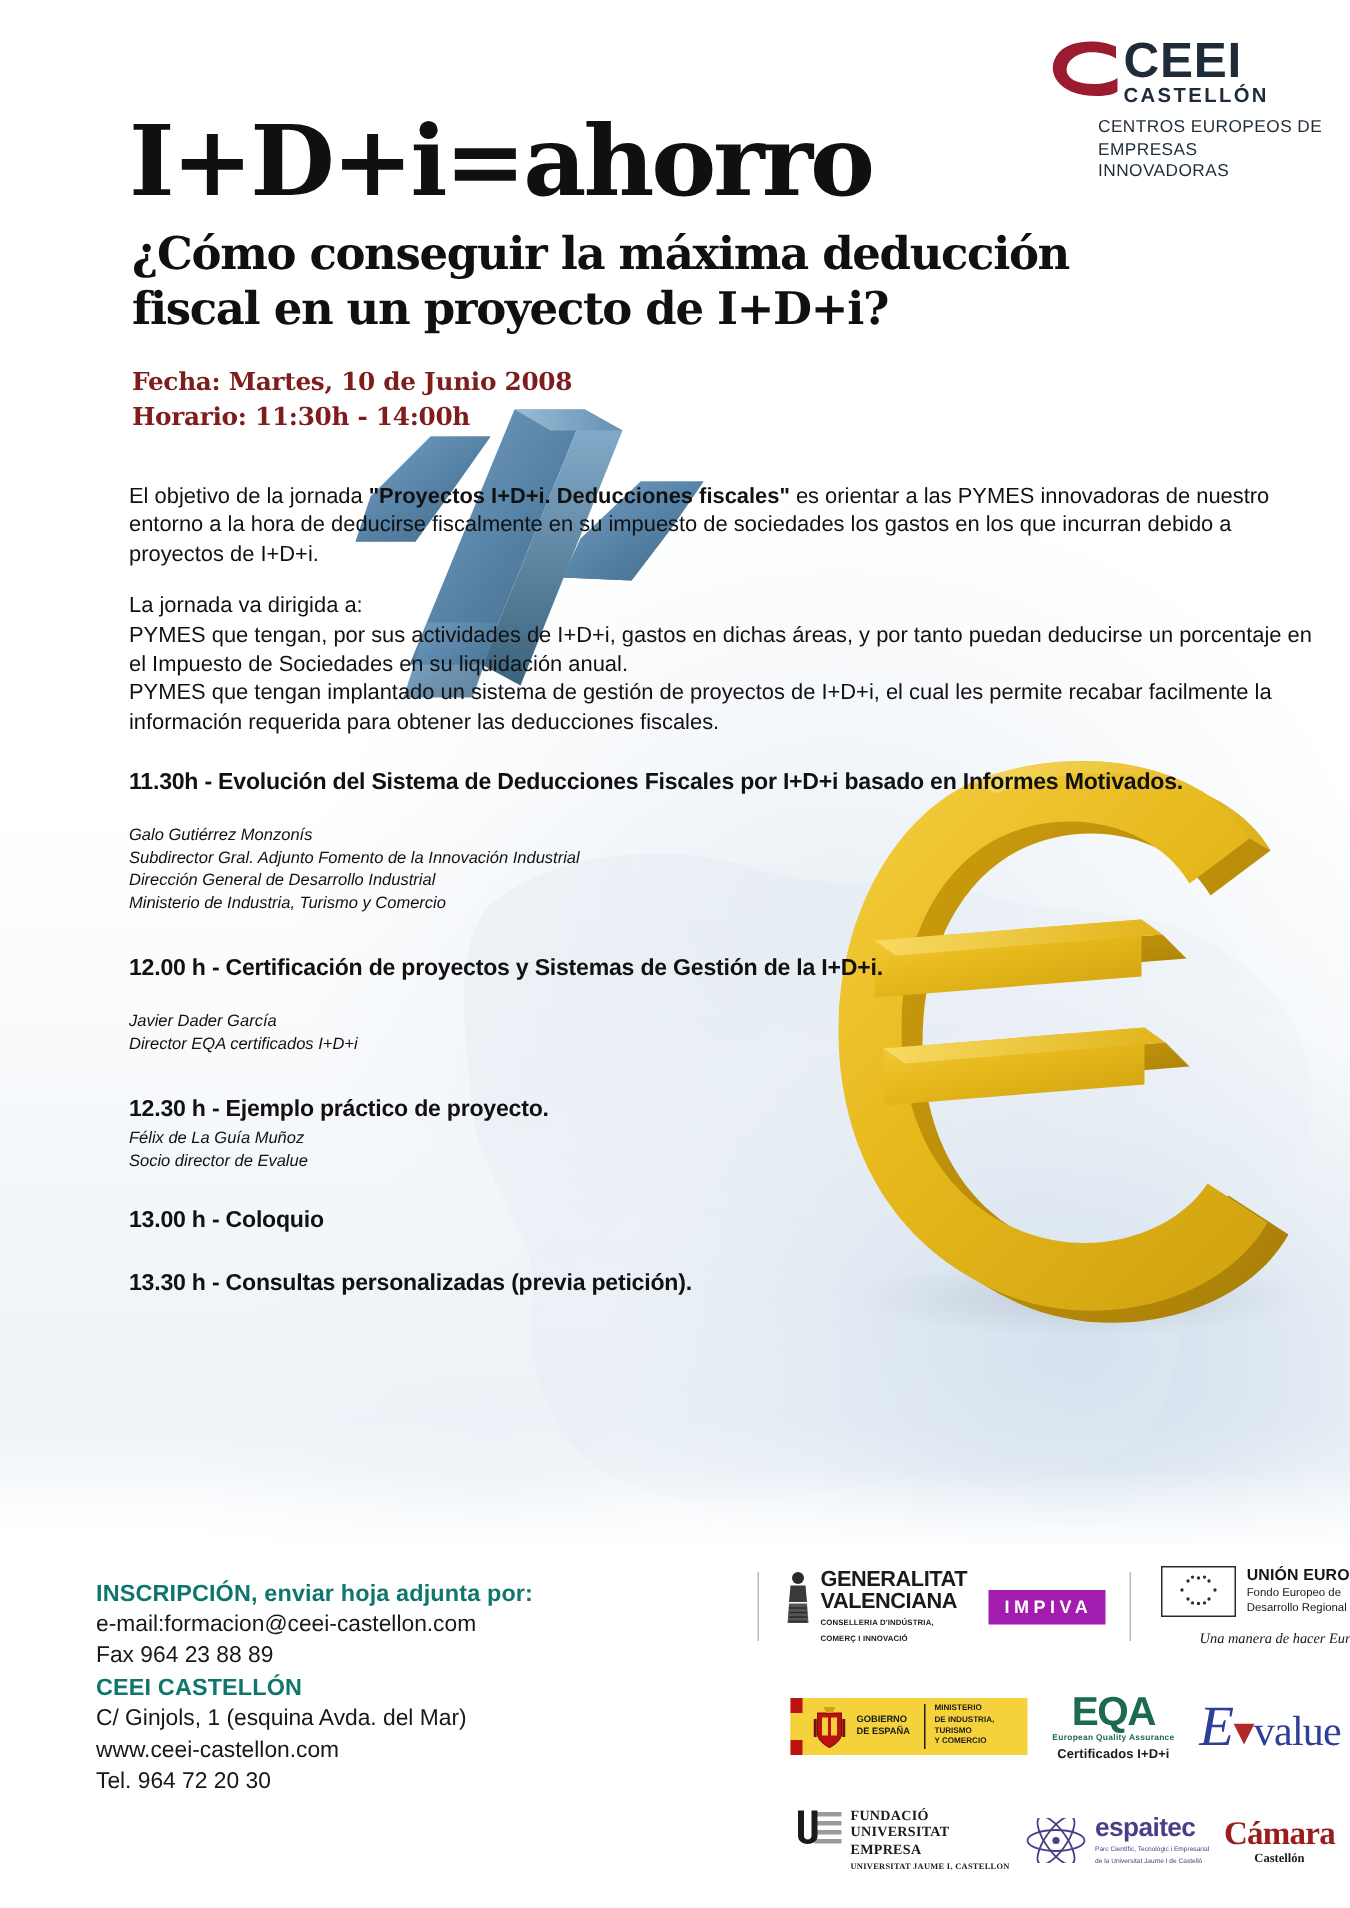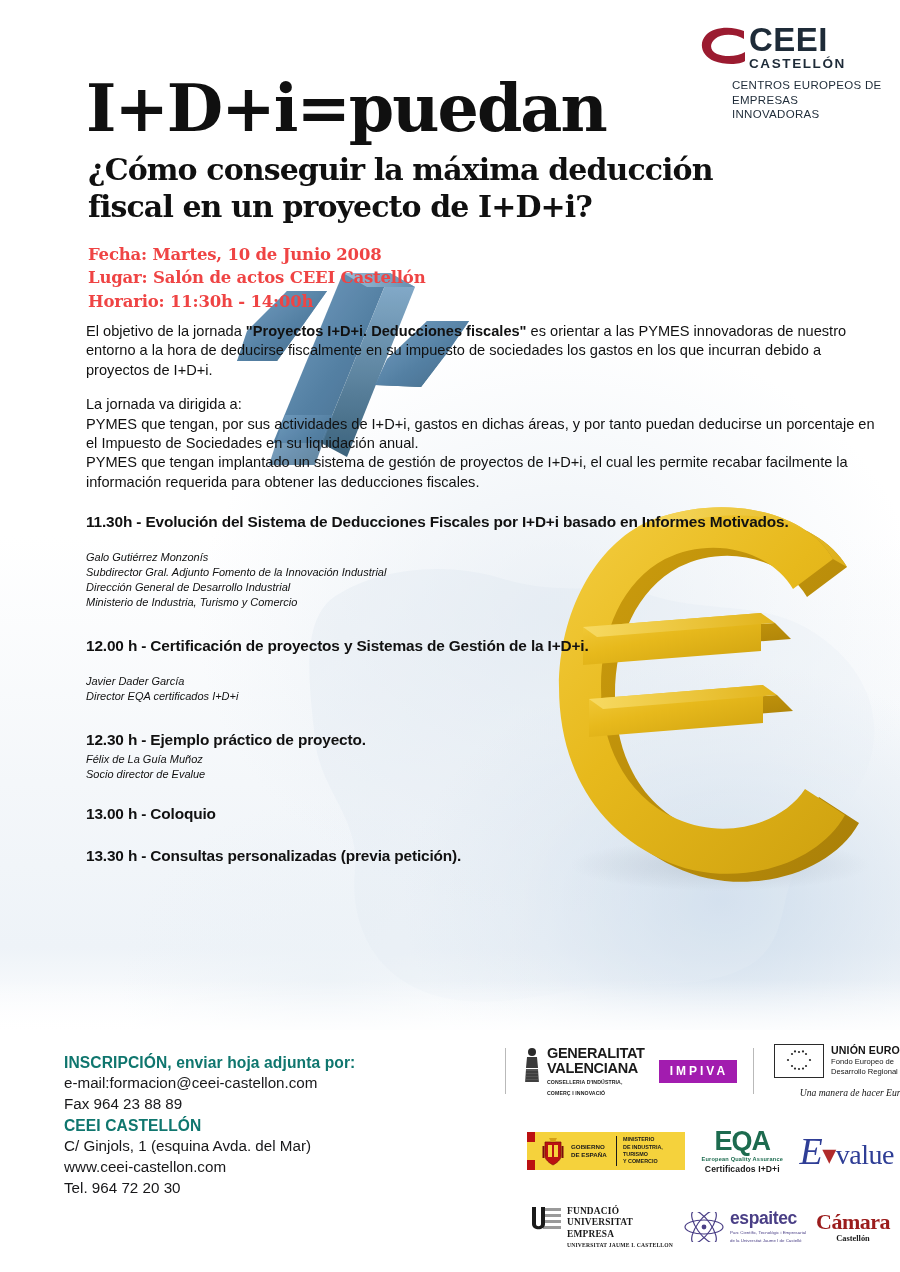--- a/index.html
+++ b/index.html
@@ -122,21 +122,21 @@
     width: 660px;
   }
 
   
   .meta {
     position: absolute;
     left: 88px; top: 243px;
     font-family: "DejaVu Serif", serif;
     font-size: 16.5px;
     font-weight: bold;
-    color: #ef4444;
+    color: #7f1d1d;
     line-height: 1.42;
     letter-spacing: -0.2px;
   }
 
   
   .body-copy {
     position: absolute;
     left: 86px; top: 322px;
     width: 790px;
     font-family: "Liberation Sans", sans-serif;
@@ -382,29 +382,28 @@
         <div class="ceei-name">CEEI</div>
         <div class="ceei-city">CASTELLÓN</div>
       </div>
     </div>
     <div class="ceei-sub">
       <div>CENTROS EUROPEOS DE</div>
       <div>EMPRESAS INNOVADORAS</div>
     </div>
   </div>
 
-  <div class="headline">I+D+i=puedan</div>
+  <div class="headline">I+D+i=ahorro</div>
   <div class="subhead">
     <div>¿Cómo conseguir la máxima deducción</div>
     <div>fiscal en un proyecto de I+D+i?</div>
   </div>
 
   <div class="meta">
     <div>Fecha: Martes, 10 de Junio 2008</div>
-    <div>Lugar: Salón de actos CEEI Castellón</div>
     <div>Horario: 11:30h - 14:00h</div>
   </div>
 
   <div class="body-copy">
     <p><span>El objetivo de la jornada </span><b>"Proyectos I+D+i. Deducciones fiscales"</b><span> es orientar  a las PYMES innovadoras de nuestro entorno a la hora de deducirse fiscalmente en su impuesto de sociedades los gastos en los que incurran debido a proyectos de I+D+i.</span></p>
     <div class="gap"></div>
     <p>La jornada va dirigida a:</p>
     <p>PYMES que tengan, por sus actividades de I+D+i, gastos en dichas áreas, y por tanto puedan deducirse un porcentaje en el Impuesto de Sociedades en su liquidación anual.</p>
     <p>PYMES que tengan implantado un sistema de gestión de proyectos de I+D+i, el cual les permite recabar facilmente la información requerida para obtener las deducciones fiscales.</p>
   </div>

